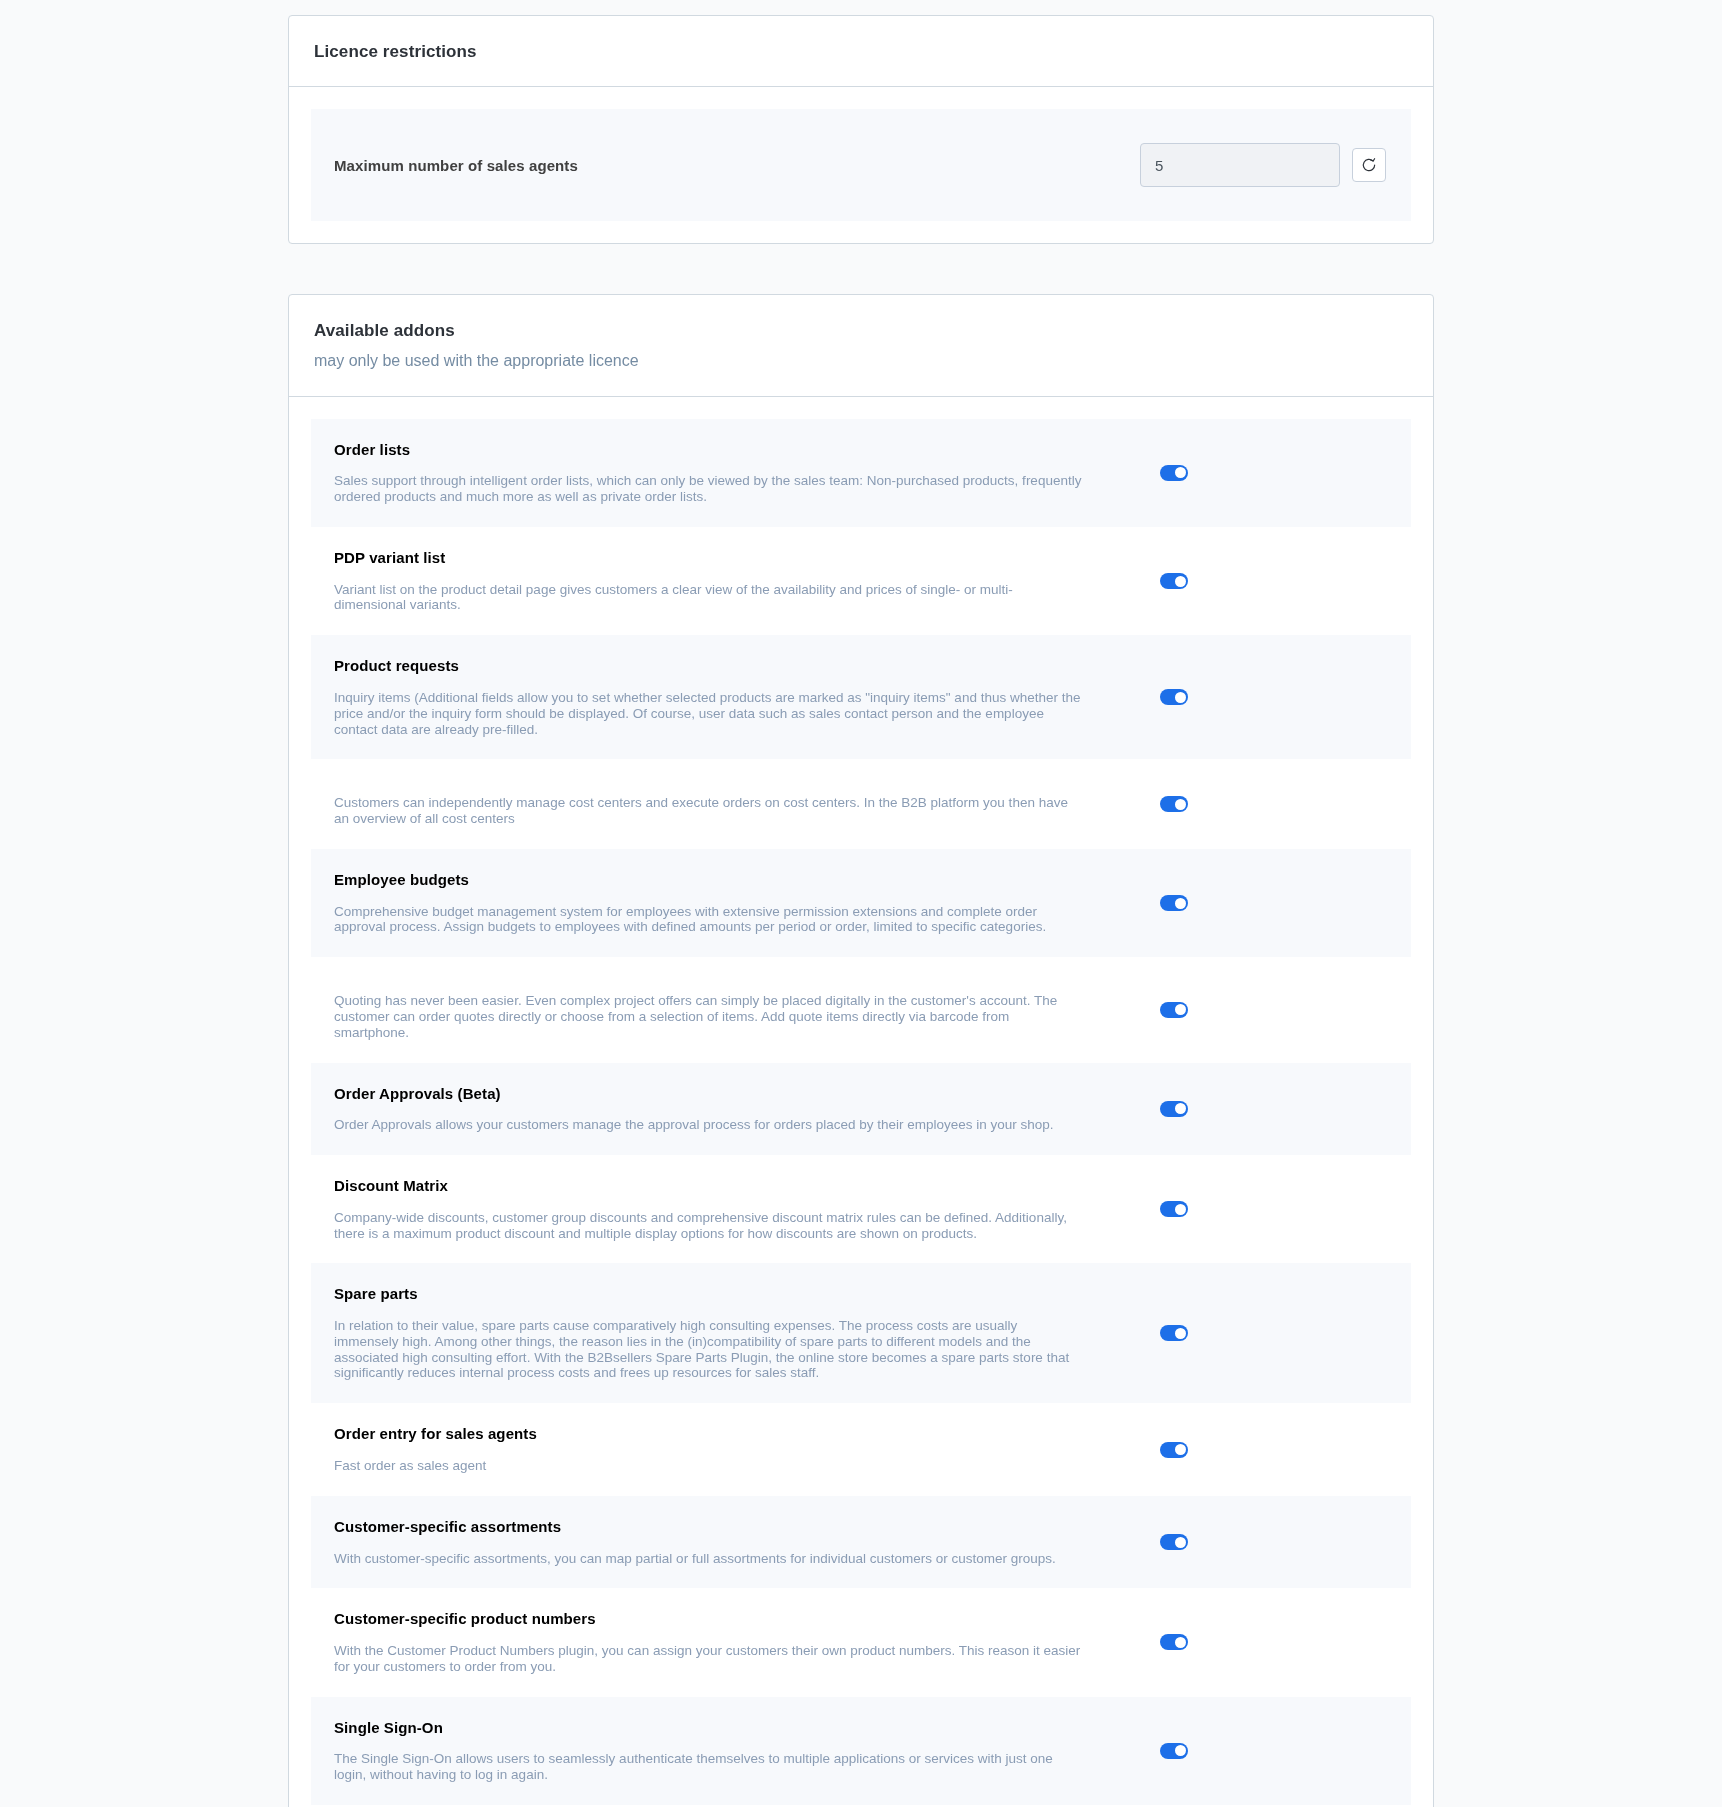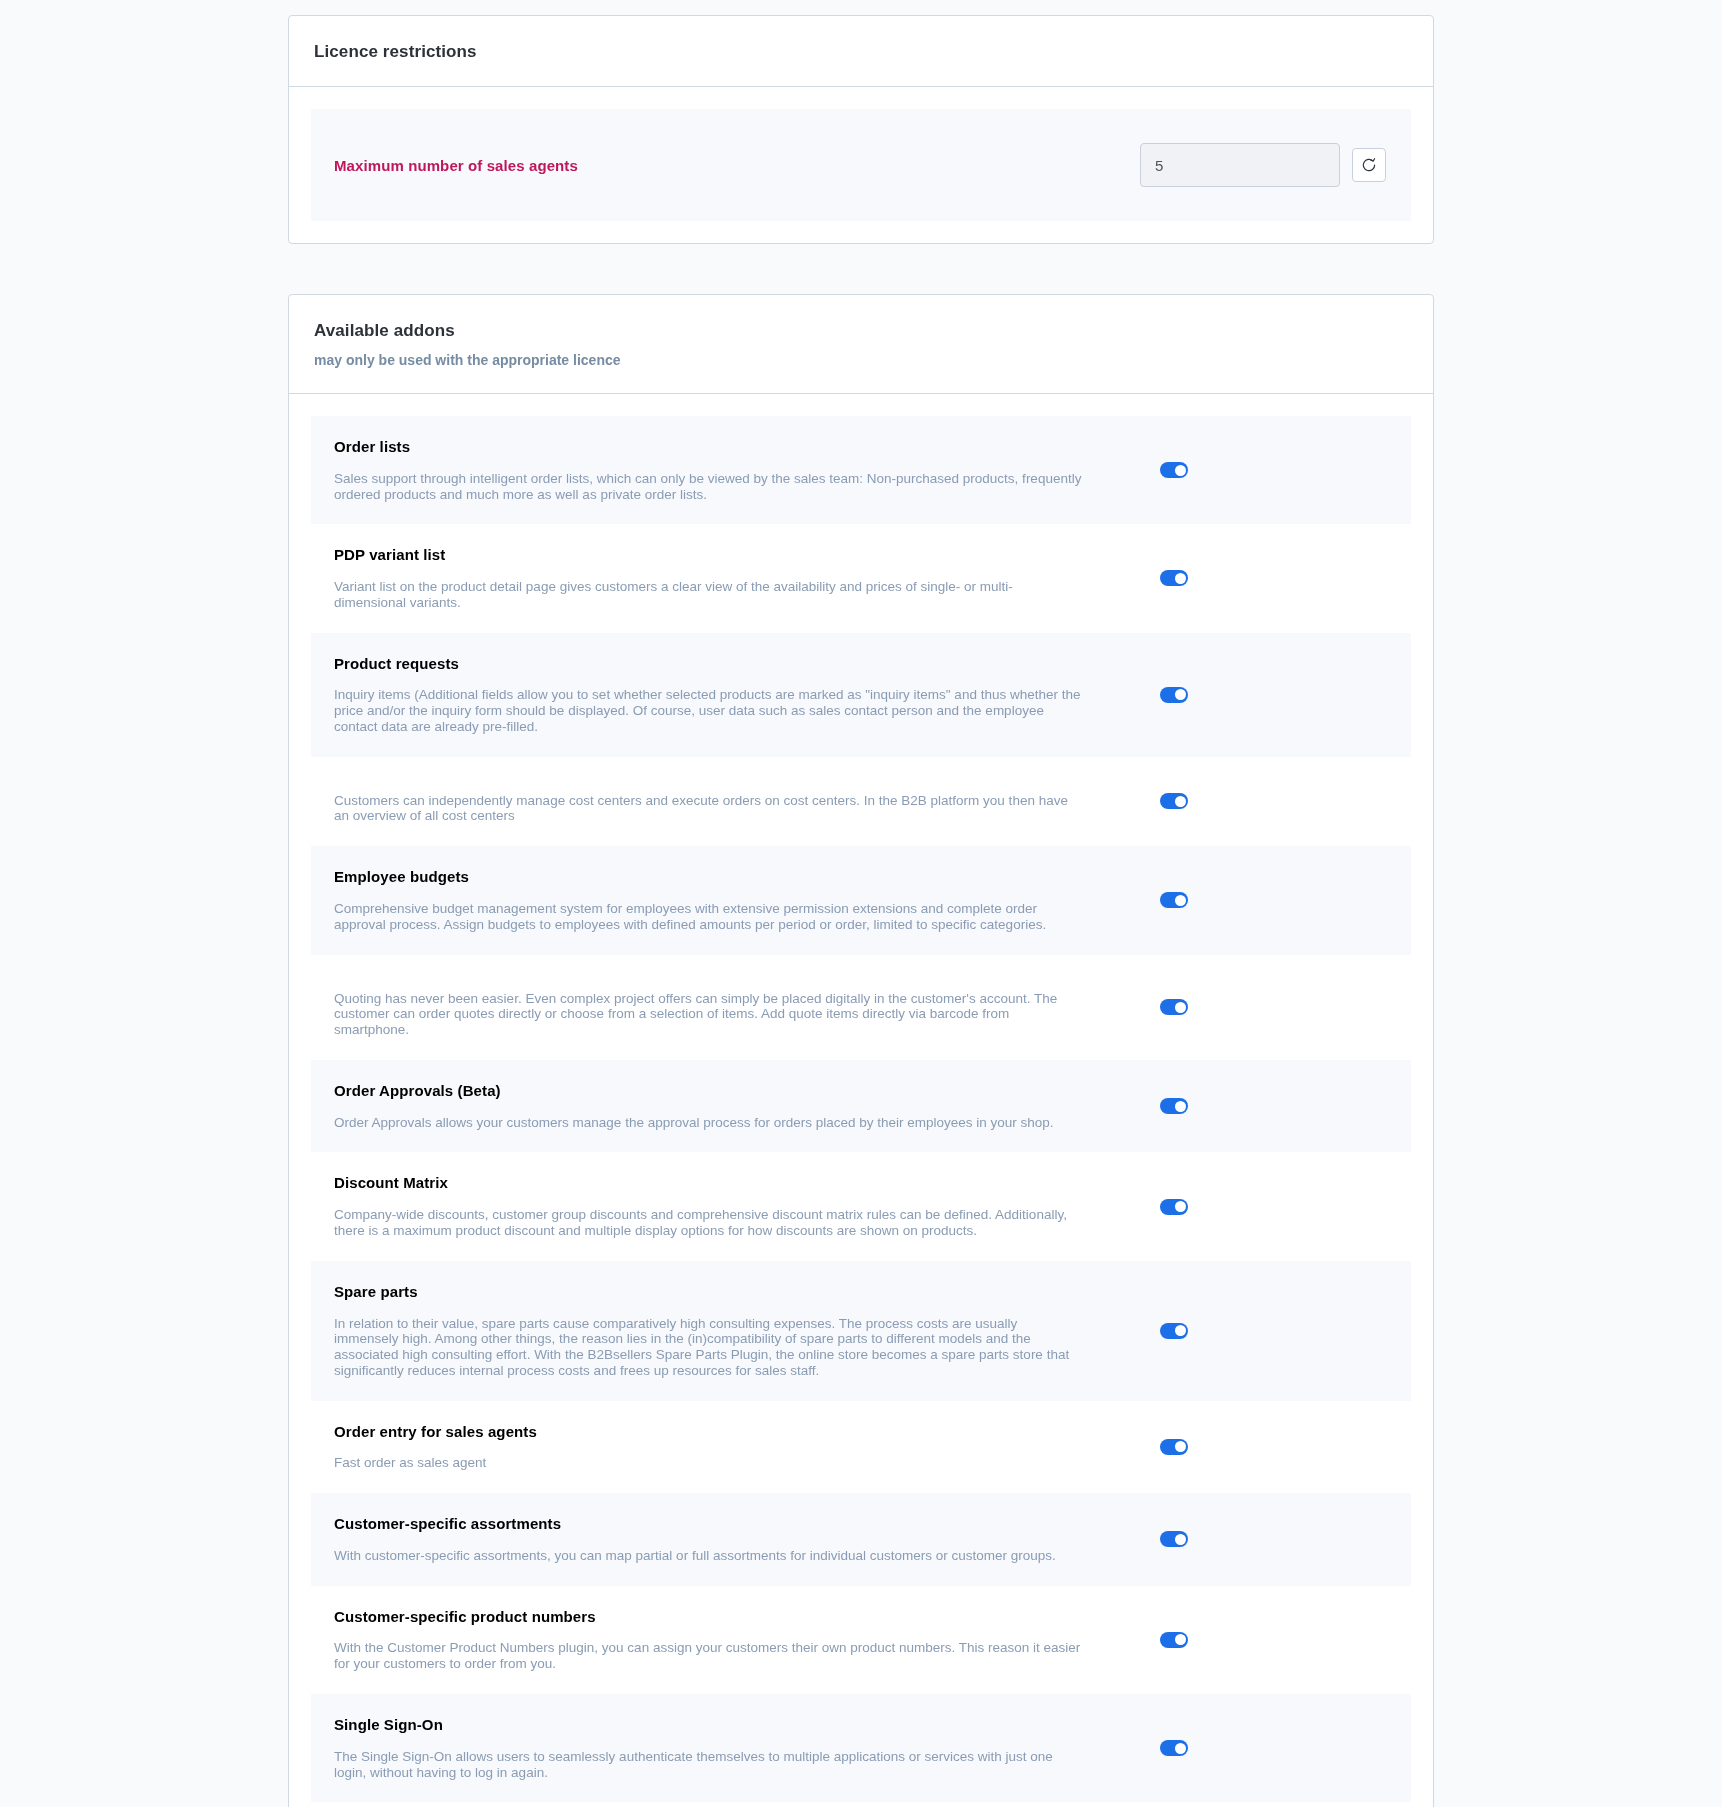--- a/index.html
+++ b/index.html
@@ -38,41 +38,40 @@
   }
   .card-title {
     font-size: 17px;
     font-weight: bold;
     color: #2d3239;
     letter-spacing: 0.1px;
     line-height: 1.2;
   }
   .card-subtitle {
     margin-top: 9px;
-    font-size: 14px;
+    font-size: 16px;
     color: #758ca3;
     line-height: 1.3;
-    font-weight: bold;
   }
   .card-body {
     padding: 22px 22px 22px 22px;
   }
   
   .licence-row {
     background: #f7f9fc;
     display: flex;
     align-items: center;
     padding: 34px 25px 34px 23px;
     box-sizing: border-box;
   }
   .licence-label {
     flex: 1;
     font-size: 15px;
     font-weight: bold;
-    color: #be185d;
+    color: #404040;
     letter-spacing: 0.1px;
   }
   .licence-control {
     display: flex;
     align-items: center;
     gap: 12px;
   }
   .number-input {
     width: 200px;
     height: 44px;

